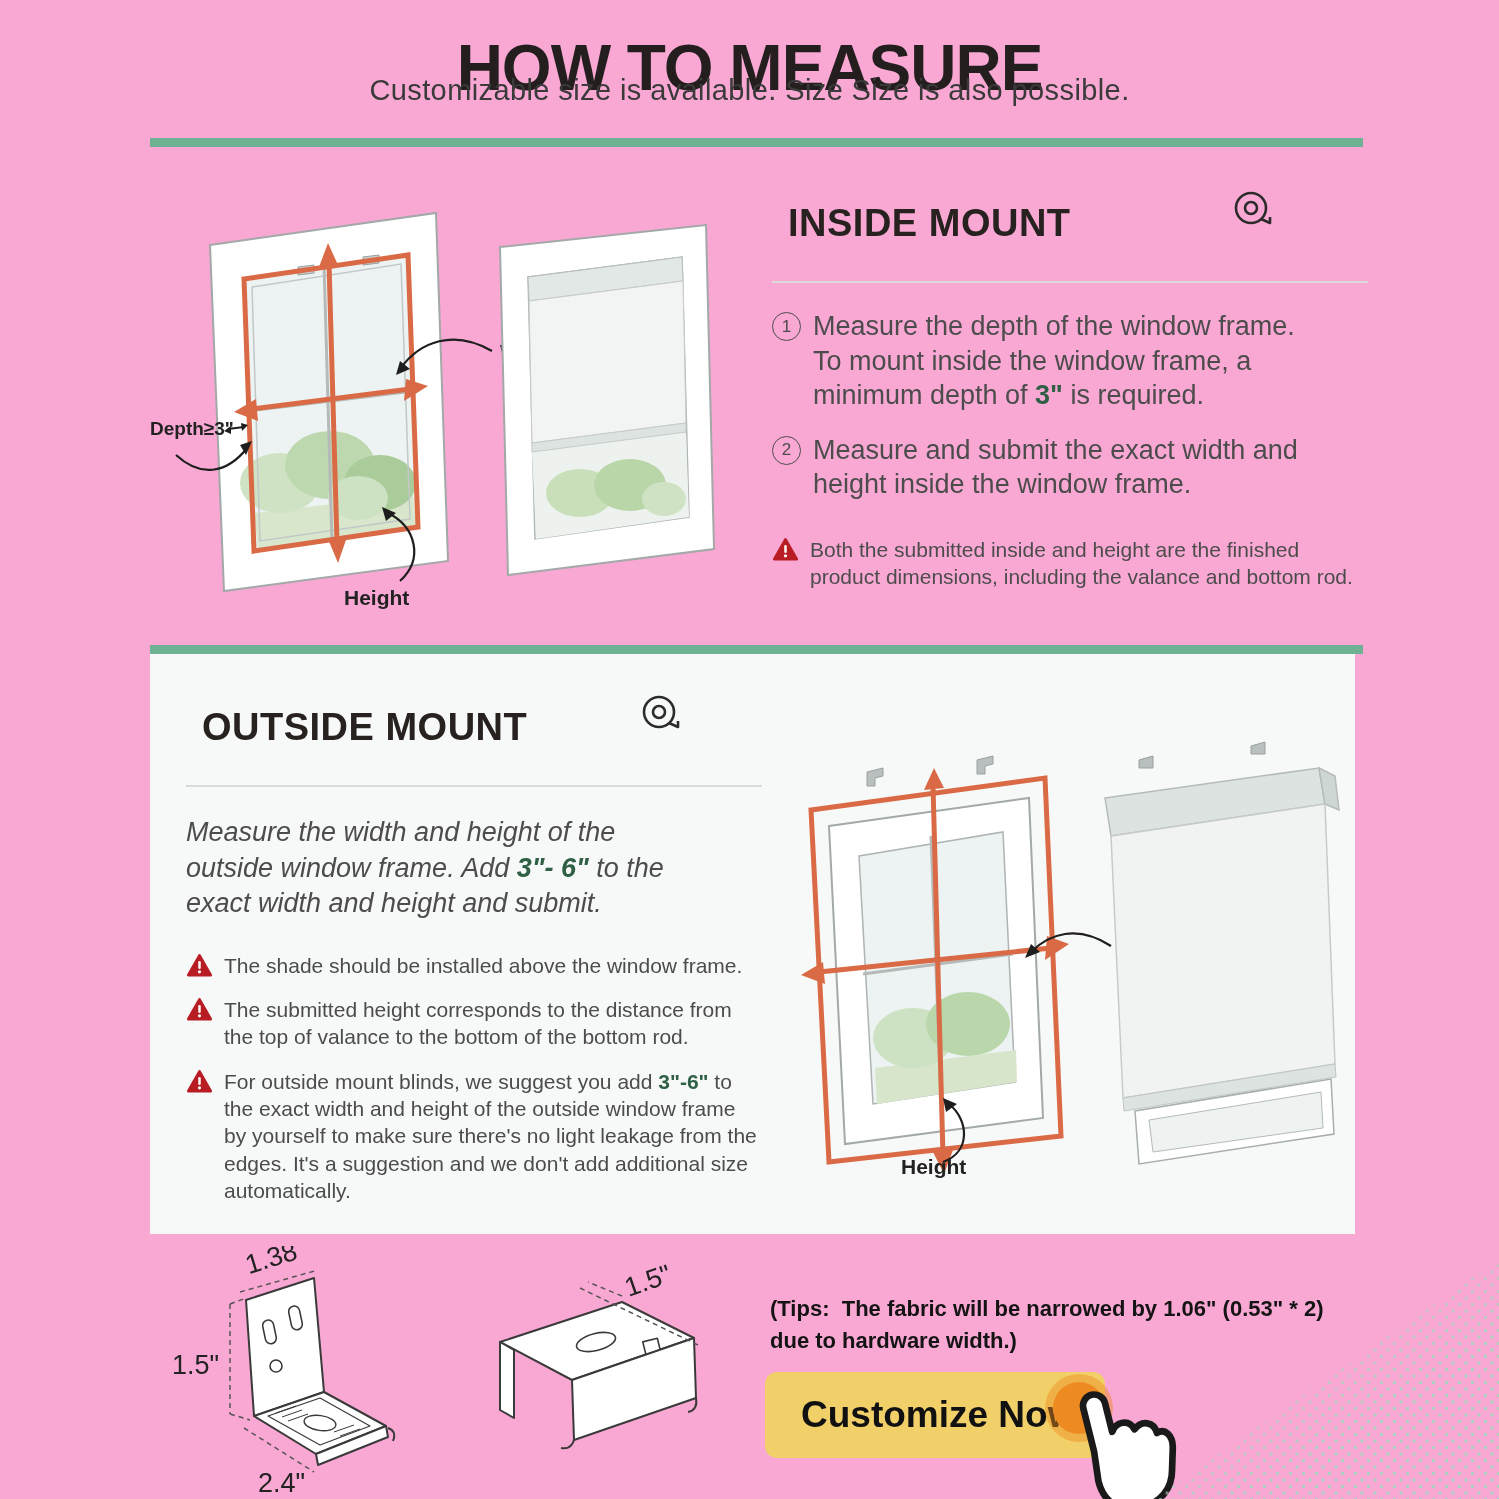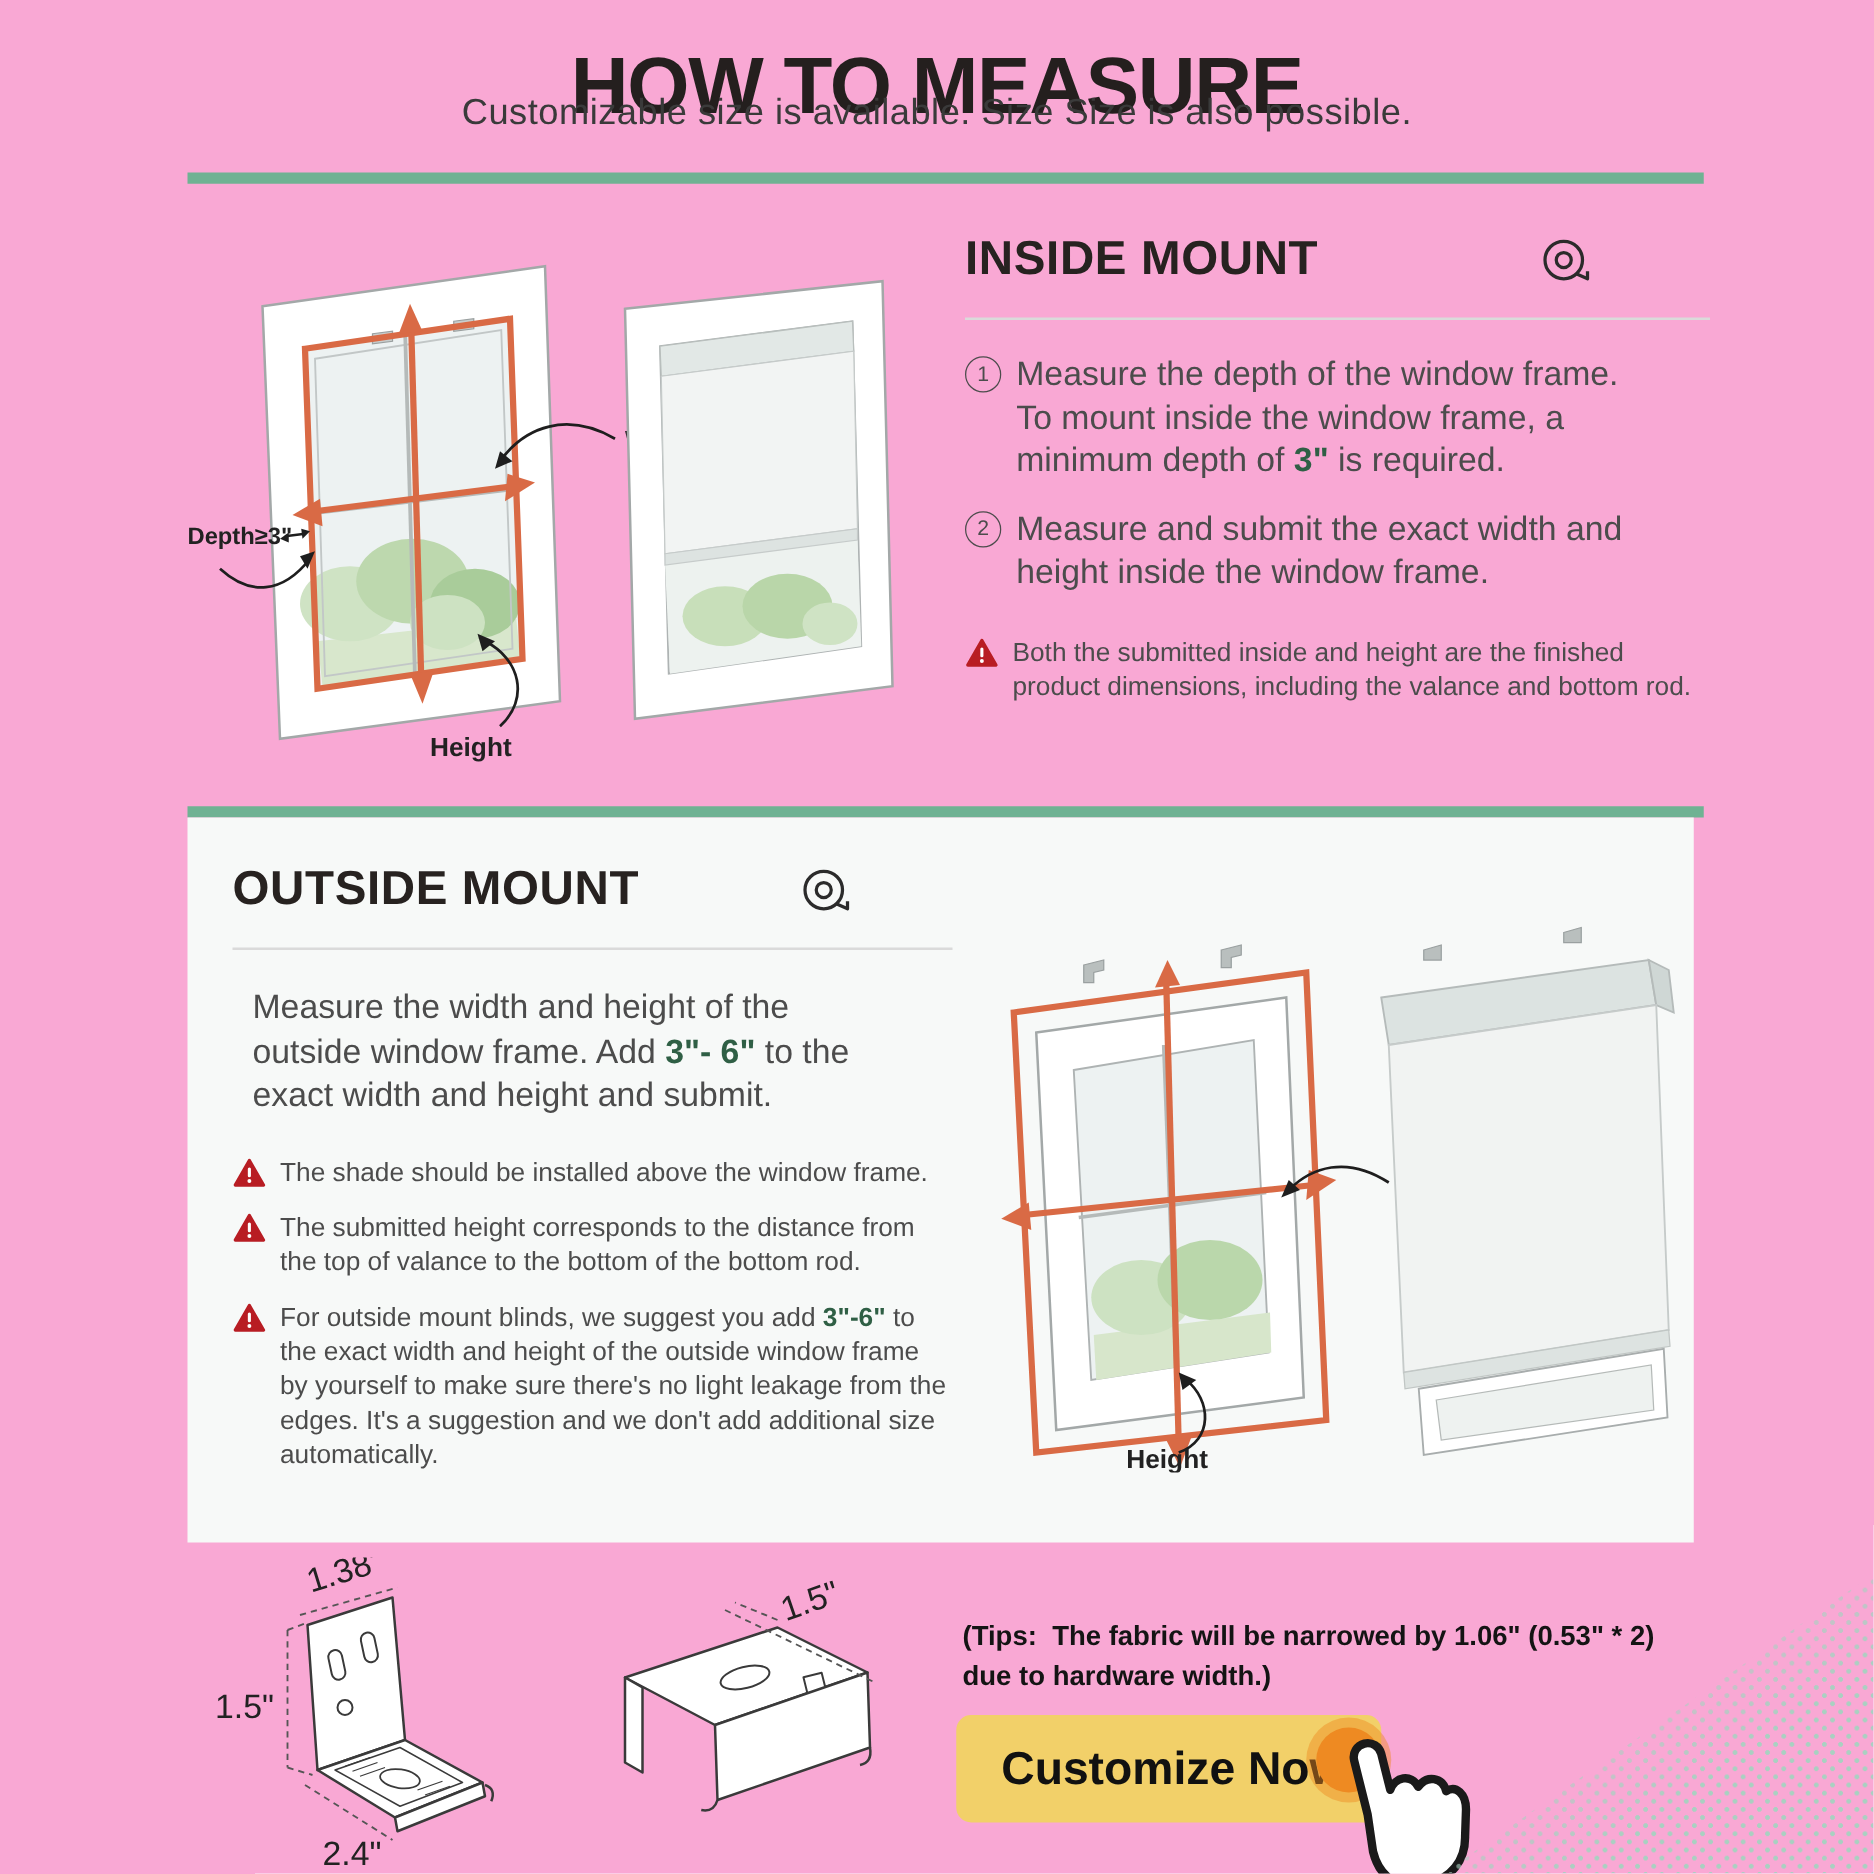--- a/index.html
+++ b/index.html
@@ -15,33 +15,33 @@
 
   .greenbar{position:absolute;left:150px;width:1213px;height:9px;background:#6fb293;}
   #bar1{top:138px;} #bar2{top:645px;}
   .outside-bg{position:absolute;left:150px;top:654px;width:1205px;height:580px;background:#f7f9f8;}
 
   
   .col{position:absolute;}
   #inside-col{left:772px;top:186px;width:596px;}
   #outside-col{left:186px;top:690px;width:576px;}
   .sec-head-row{display:flex;align-items:flex-start;justify-content:space-between;}
-  .sec-heading{font-size:38px;font-weight:800;color:#272220;letter-spacing:.5px;margin:0;}
+  .sec-heading{font-size:38px;font-weight:800;color:#272220;letter-spacing:.5px;margin:16px;}
   .tape-ico{margin-top:2px;}
   #inside-col .tape-ico{margin-right:92px;}
   #outside-col .tape-ico{margin-right:78px;}
   .divider{border:none;border-top:2px solid #dadada;margin:20px 0 0 0;width:100%;}
 
   .steps{margin-top:26px;display:flex;flex-direction:column;gap:20px;}
   .step{display:flex;gap:12px;}
   .stepnum{flex:0 0 auto;width:27px;height:27px;border:1.8px solid #4c4c4c;border-radius:50%;
            display:inline-flex;align-items:center;justify-content:center;
            font-size:17px;color:#4c4c4c;margin-top:3px;}
   .steptext{margin:0;width:505px;font-size:27px;line-height:1.28;color:#4c4c4c;}
-  .intro{margin:28px 0 0 16px;width:505px;font-size:27px;line-height:1.32;color:#4c4c4c;}
+  .intro{margin:28px 0 0 0;width:505px;font-size:27px;line-height:1.32;color:#4c4c4c;font-style:italic;}
   .green-b{color:#2f5f45;font-weight:800;}
 
   .warnings{display:flex;flex-direction:column;gap:17px;}
   #inside-col .warnings{margin-top:34px;}
   #outside-col .warnings{margin-top:30px;}
   .warning{display:flex;gap:11px;}
   .warn-ico{flex:0 0 auto;margin-top:1px;}
   .warntext{margin:0;width:560px;font-size:21px;line-height:1.3;color:#4c4c4c;}
 
   

